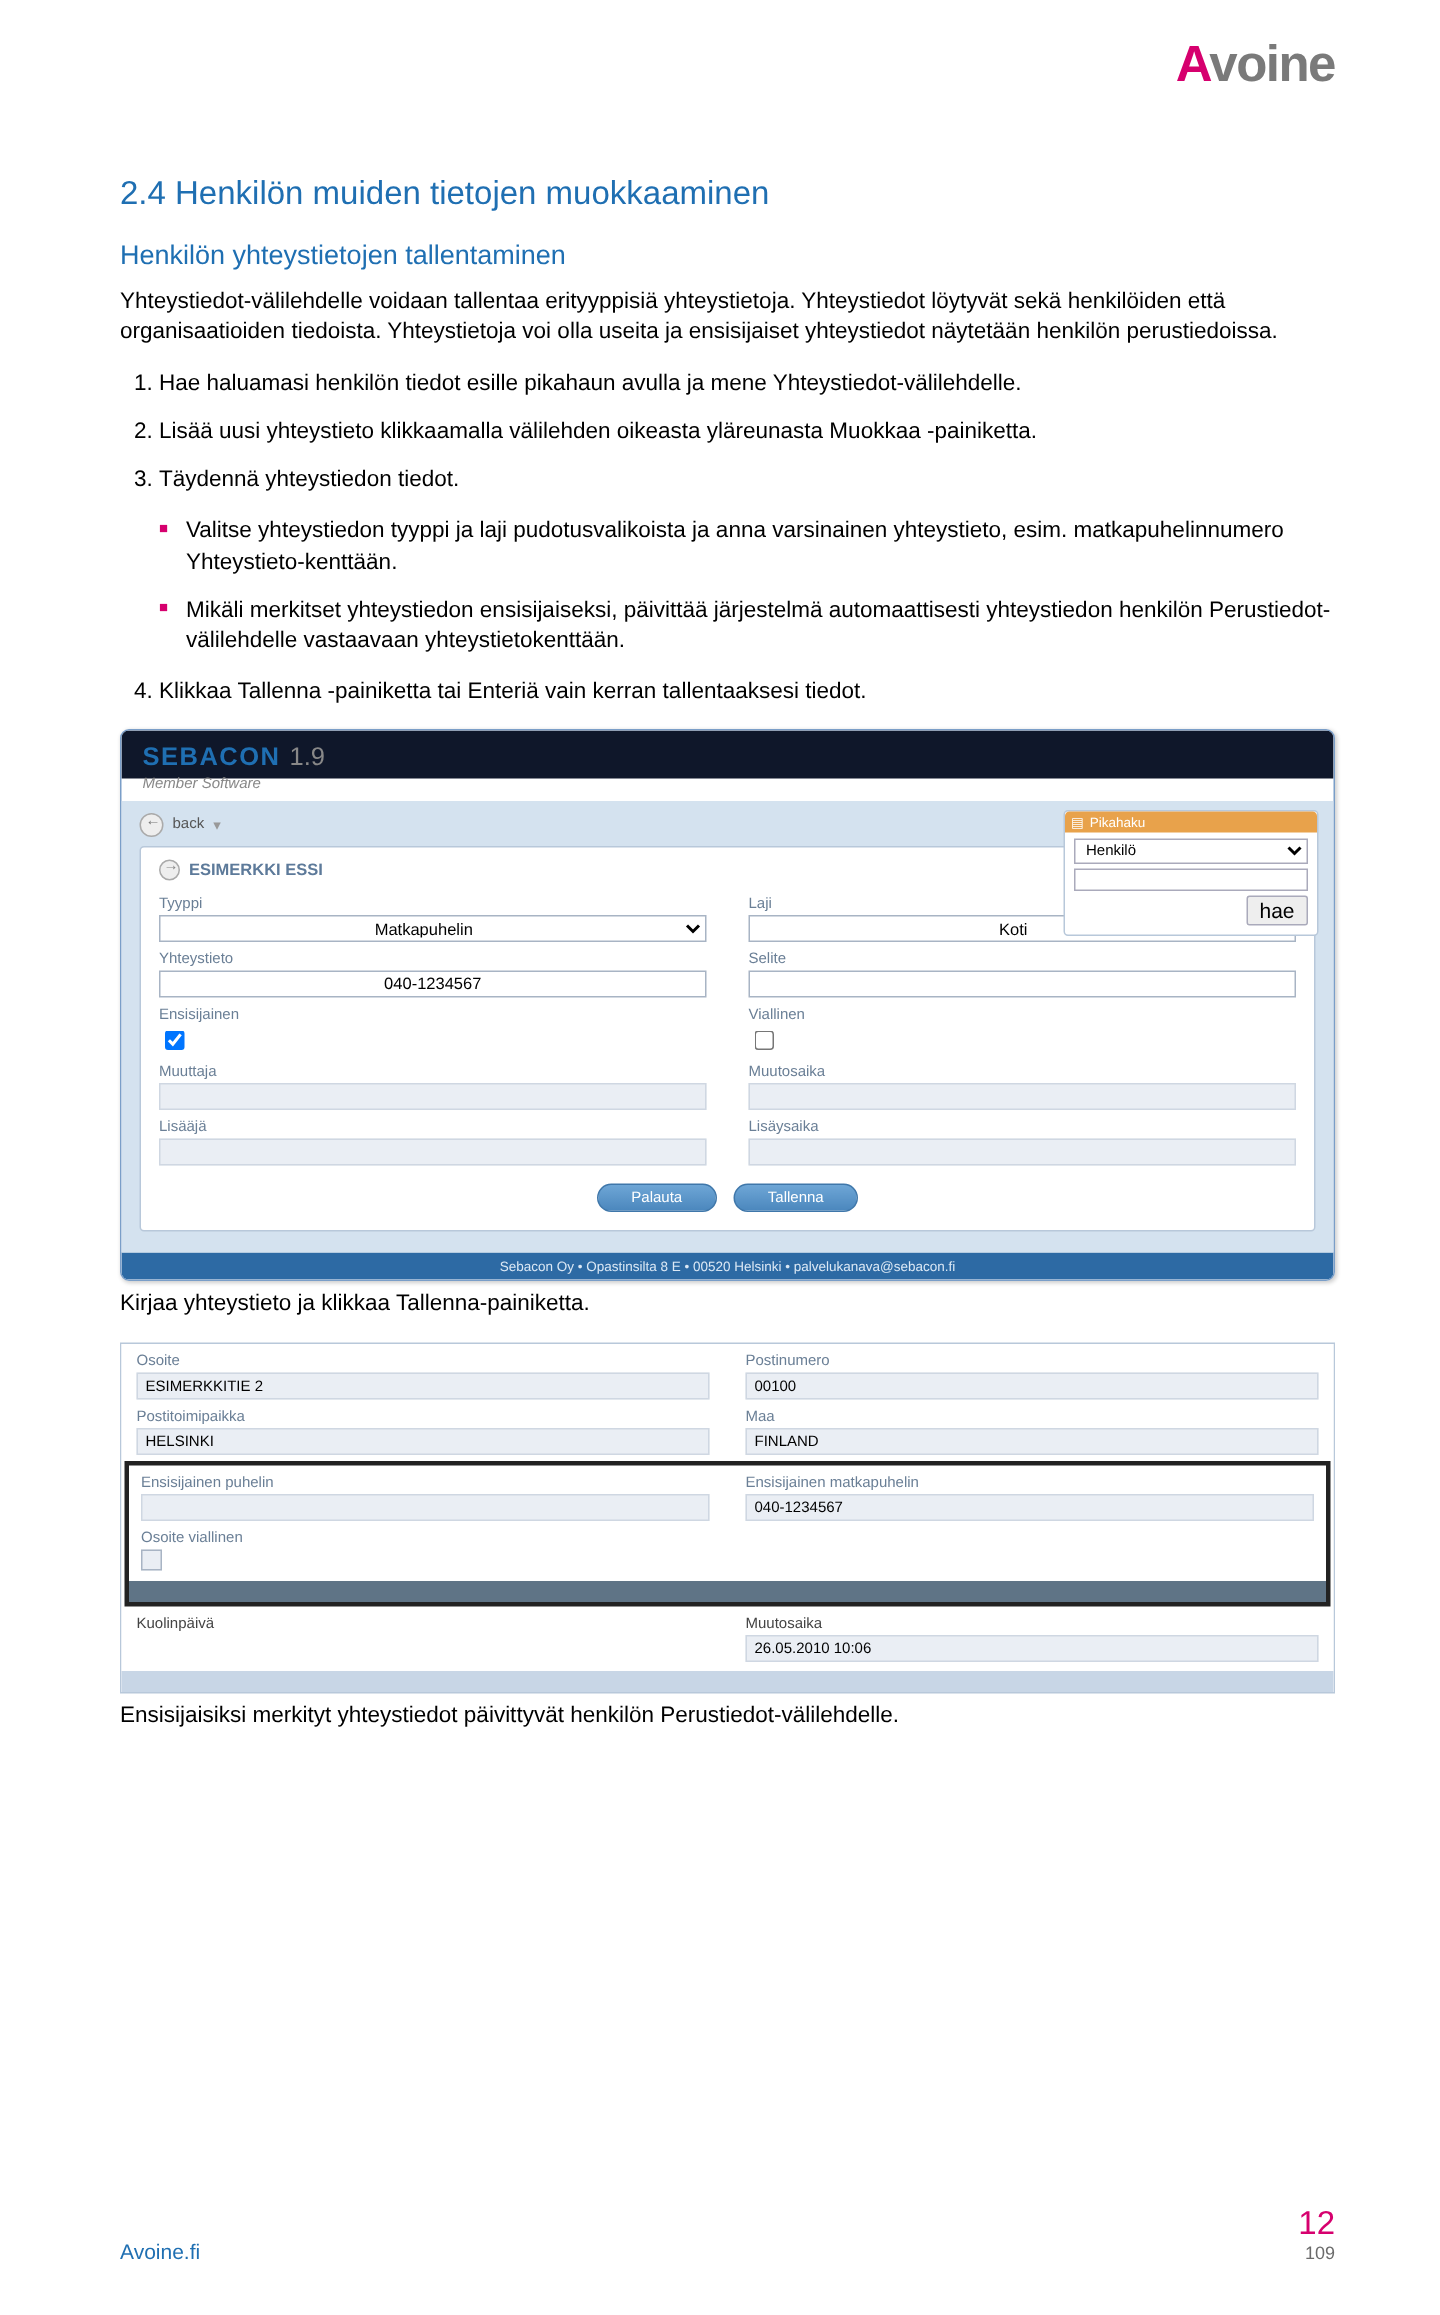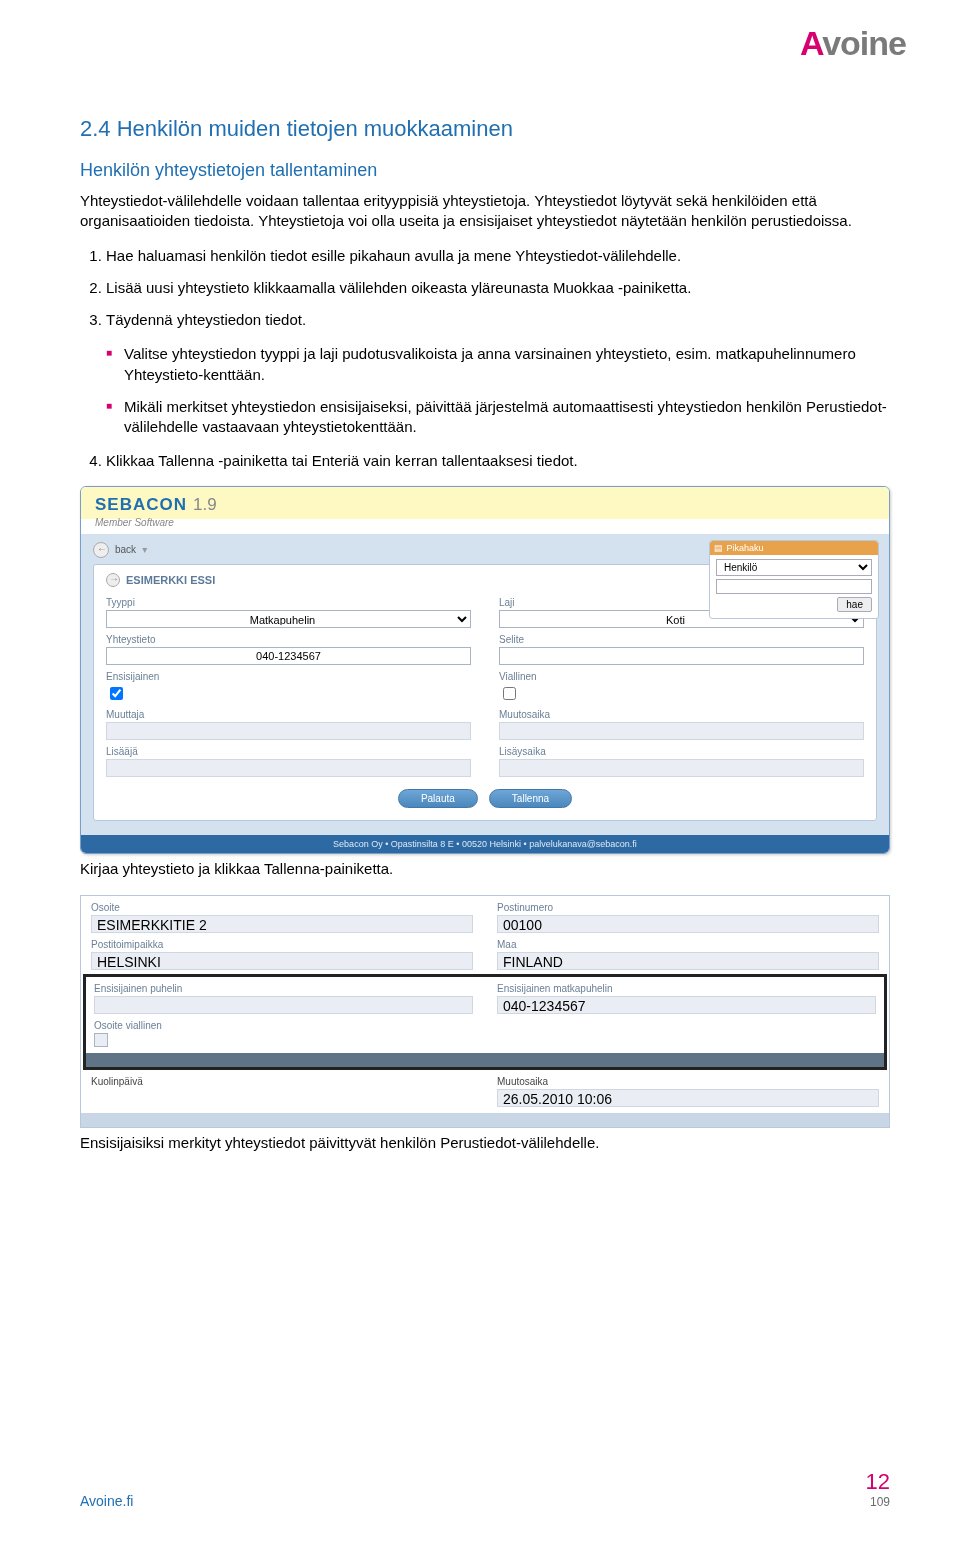--- a/index.html
+++ b/index.html
@@ -13,21 +13,21 @@
   }
   .page {
     width: 960px;
     min-height: 1543px;
     padding: 46px 70px 40px 80px;
     position: relative;
   }
   .brand-logo {
     position: absolute;
     top: 24px;
-    right: 54px;
+    right: 70px;
     font-size: 34px;
     font-weight: bold;
     letter-spacing: -1px;
   }
   .brand-a { color: #d6006e; }
   .brand-rest { color: #7a7a7a; }
   h2.section-num {
     color: #1F6FB2;
     font-size: 22px;
     font-weight: normal;
@@ -49,21 +49,21 @@
   
   .shot {
     border: 1px solid #7a9ec8;
     border-radius: 6px;
     overflow: hidden;
     margin: 10px 0 6px 0;
     box-shadow: 1px 1px 3px rgba(0,0,0,0.2);
     font-size: 11px;
   }
   .shot-header {
-    background: #fef9c3;
+    background: #0f172a;
     padding: 8px 14px 4px 14px;
     display: flex;
     align-items: center;
     gap: 6px;
   }
   .sebacon-name { color: #1F6FB2; font-weight: bold; font-size: 17px; letter-spacing: 1px; }
   .sebacon-ver { color: #888; font-size: 17px; }
   .sebacon-sub { color: #888; font-size: 10px; font-style: italic; margin: -2px 0 0 14px; padding-bottom: 6px; }
   .menubar {
     background: linear-gradient(#3b7ab5, #2d6aa4);
@@ -84,21 +84,21 @@
   .backrow { display: flex; align-items: center; gap: 6px; color: #555; font-size: 10px; margin-bottom: 6px; }
   .backrow .circ { width: 16px; height: 16px; border: 1px solid #aaa; border-radius: 50%; background: #eee; position: relative; }
   .backrow .circ::before { content: "←"; position: absolute; top: -1px; left: 3px; font-size: 10px; color: #777;}
   .pika {
     position: absolute; top: 6px; right: 10px;
     background: #fff; border: 1px solid #b8c8da; border-radius: 3px;
     width: 170px; padding: 4px 6px 6px 6px;
   }
   .pika-head { background: #e8a24b; color: #fff; font-size: 9px; padding: 2px 4px; margin: -4px -6px 4px -6px; border-radius: 3px 3px 0 0; display: flex; align-items: center; gap: 4px;}
   .pika select, .pika input { width: 100%; font-size: 10px; margin-bottom: 3px; border: 1px solid #aab; padding: 1px 3px; background: #fff; }
-  .pika-btn { float: right; font-size: 10px; border: 1px solid #aab; background: #eee; padding: 1px 8px; border-radius: 2px; }
+  .pika-btn { float: right; font-size: 14px; border: 1px solid #aab; background: #eee; padding: 1px 8px; border-radius: 2px; }
   .panel {
     background: #fff; border: 1px solid #b8c8da; border-radius: 3px;
     margin-top: 4px; padding: 8px 12px 12px 12px;
   }
   .panel-name { color: #5d7a9a; font-weight: bold; font-size: 11px; display: flex; align-items: center; gap: 6px;}
   .panel-name .circ2 { width: 14px; height: 14px; border: 1px solid #aaa; border-radius: 50%; background: #eee; position: relative;}
   .panel-name .circ2::before { content: "→"; position: absolute; top: -2px; left: 2px; font-size: 10px; color: #888;}
   .form-grid {
     display: grid; grid-template-columns: 1fr 1fr; gap: 6px 28px; margin-top: 10px;
   }
@@ -116,21 +116,21 @@
   
   .shot2 {
     border: 1px solid #b8c8da;
     background: #fff;
     font-size: 11px;
     margin: 8px 0 6px 0;
   }
   .shot2 .inner { padding: 6px 10px 10px 10px; background: #fff; }
   .shot2 .grid2 { display: grid; grid-template-columns: 1fr 1fr; gap: 6px 24px; }
   .shot2 label { color: #6a7f96; font-size: 10px; display: block; margin-bottom: 2px;}
-  .shot2 .val { border: 1px solid #cfd7e2; background: #eaeef4; padding: 2px 5px; font-size: 14px; height: 18px; line-height: 14px;}
+  .shot2 .val { border: 1px solid #cfd7e2; background: #eaeef4; padding: 2px 5px; font-size: 10px; height: 18px; line-height: 14px;}
   .shot2 .hl { border: 3px solid #222; padding: 6px 8px; margin: 4px -8px; }
   .shot2 .hl .grid2 { gap: 6px 24px; }
   .shot2 .cb { width: 14px; height: 14px; border: 1px solid #a8b4c4; background: #eaeef4; display: inline-block;}
   .shot2 .barend { background: #c8d6e6; height: 14px; margin: 6px -10px -10px -10px;}
   .shot2 .darkrow { background: #5f7486; height: 14px; margin: 4px -8px -6px -8px;}
   
   .page-footer {
     position: absolute;
     bottom: 34px; left: 80px; right: 70px;
     display: flex; justify-content: space-between; align-items: flex-end;

